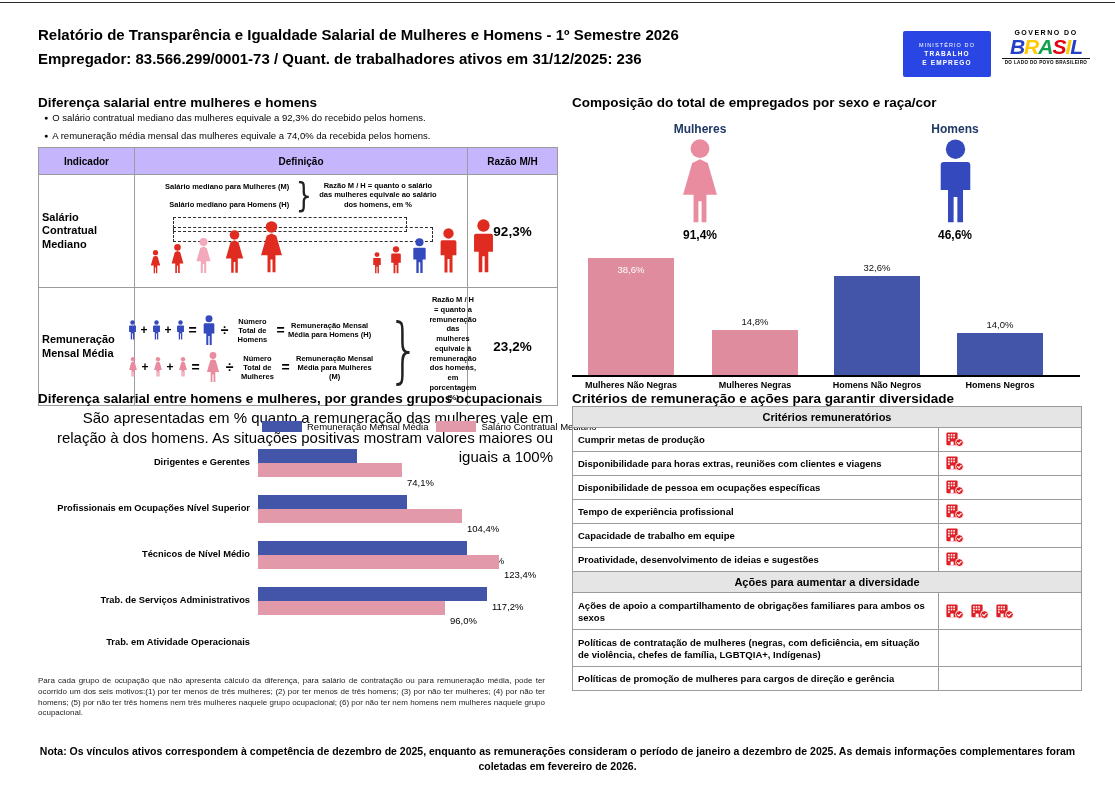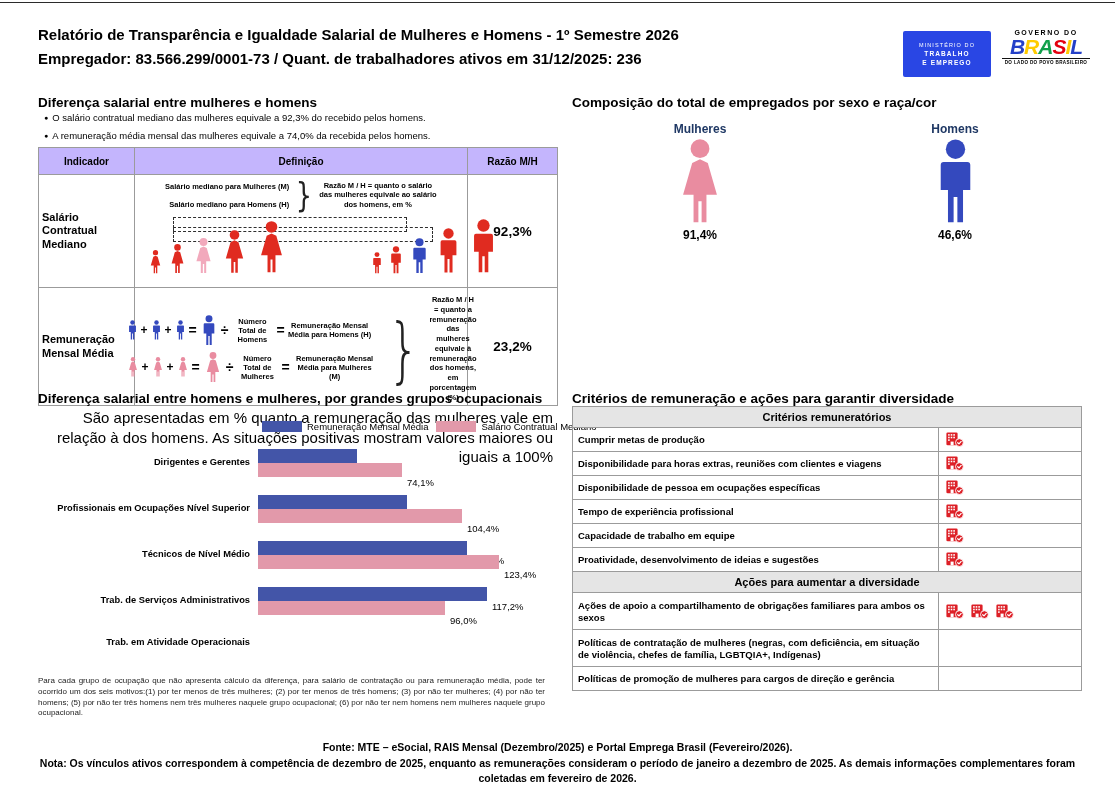--- a/index.html
+++ b/index.html
@@ -264,20 +264,35 @@
   </div>
   <div class="sex-block" style="left:895px;top:122px;">
     <div class="sex-label">Homens</div>
     <div class="sex-fig" id="fig-man"><svg width="55" height="86" viewBox="0 0 20 32">
           <circle cx="10" cy="3.8" r="3.6" fill="#3449be"></circle>
           <path fill="#3449be" d="M5.6 8.6 L14.4 8.6 Q15.5 8.6 15.5 9.7 L15.5 19 L12.8 19 L12.8 31 L10.7 31 L10.7 21.6 L9.3 21.6 L9.3 31 L7.2 31 L7.2 19 L4.5 19 L4.5 9.7 Q4.5 8.6 5.6 8.6 Z"></path>
         </svg></div>
     <div class="sex-pct">46,6%</div>
   </div>
 
+  <div class="comp-chart" id="comp-chart">
+    <div class="comp-axis"></div>
+  <div class="comp-bar" style="left: 16px; width: 86px; height: 117px; background: rgb(222, 140, 158);"></div>
+      <div class="comp-val" style="left: 16px; width: 86px; top: 14px; color: rgb(255, 255, 255);">38,6%</div>
+      <div class="comp-cat" style="left: -2px; top: 130px; width: 122px;">Mulheres Não Negras</div>
+      <div class="comp-bar" style="left: 140px; width: 86px; height: 45px; background: rgb(222, 140, 158);"></div>
+      <div class="comp-val" style="left: 140px; width: 86px; top: 66px; color: rgb(17, 17, 17);">14,8%</div>
+      <div class="comp-cat" style="left: 122px; top: 130px; width: 122px;">Mulheres Negras</div>
+      <div class="comp-bar" style="left: 262px; width: 86px; height: 99px; background: rgb(67, 85, 168);"></div>
+      <div class="comp-val" style="left: 262px; width: 86px; top: 12px; color: rgb(17, 17, 17);">32,6%</div>
+      <div class="comp-cat" style="left: 244px; top: 130px; width: 122px;">Homens Não Negros</div>
+      <div class="comp-bar" style="left: 385px; width: 86px; height: 42px; background: rgb(67, 85, 168);"></div>
+      <div class="comp-val" style="left: 385px; width: 86px; top: 69px; color: rgb(17, 17, 17);">14,0%</div>
+      <div class="comp-cat" style="left: 367px; top: 130px; width: 122px;">Homens Negros</div>
+    </div>
 
   <div class="sec-heading" style="left:38px;top:391px;">Diferença salarial entre homens e mulheres, por grandes grupos ocupacionais</div>
   <div class="occ-sub">São apresentadas em % quanto a remuneração das mulheres vale em relação à dos homens. As situações positivas mostram valores maiores ou iguais a 100%</div>
   <div class="occ-legend" id="occ-legend">
       <span class="legend-item">
         <span class="legend-swatch" style="background: rgb(67, 85, 168);"></span>
         <span>Remuneração Mensal Média</span>
       </span>
       <span class="legend-item">
         <span class="legend-swatch" style="background: rgb(226, 153, 170);"></span>
@@ -469,16 +484,15 @@
         <div class="crit-label">Políticas de contratação de mulheres (negras, com deficiência, em situação de violência, chefes de família, LGBTQIA+, Indígenas)</div>
         <div class="crit-icons"></div>
       </div>
       <div class="crit-row">
         <div class="crit-label">Políticas de promoção de mulheres para cargos de direção e gerência</div>
         <div class="crit-icons"></div>
       </div>
     </div>
 
   <div class="footer">
-    <div class="footer-line1">Fonte: MTE – eSocial, RAIS Mensal (Dezembro/2025) e Portal Emprega Brasil (Fevereiro/2026).</div>
     <div class="footer-line2">Nota: Os vínculos ativos correspondem à competência de dezembro de 2025, enquanto as remunerações consideram o período de janeiro a dezembro de 2025. As demais informações complementares foram coletadas em fevereiro de 2026.</div>
   </div>
 </div>
 
 </body></html>

